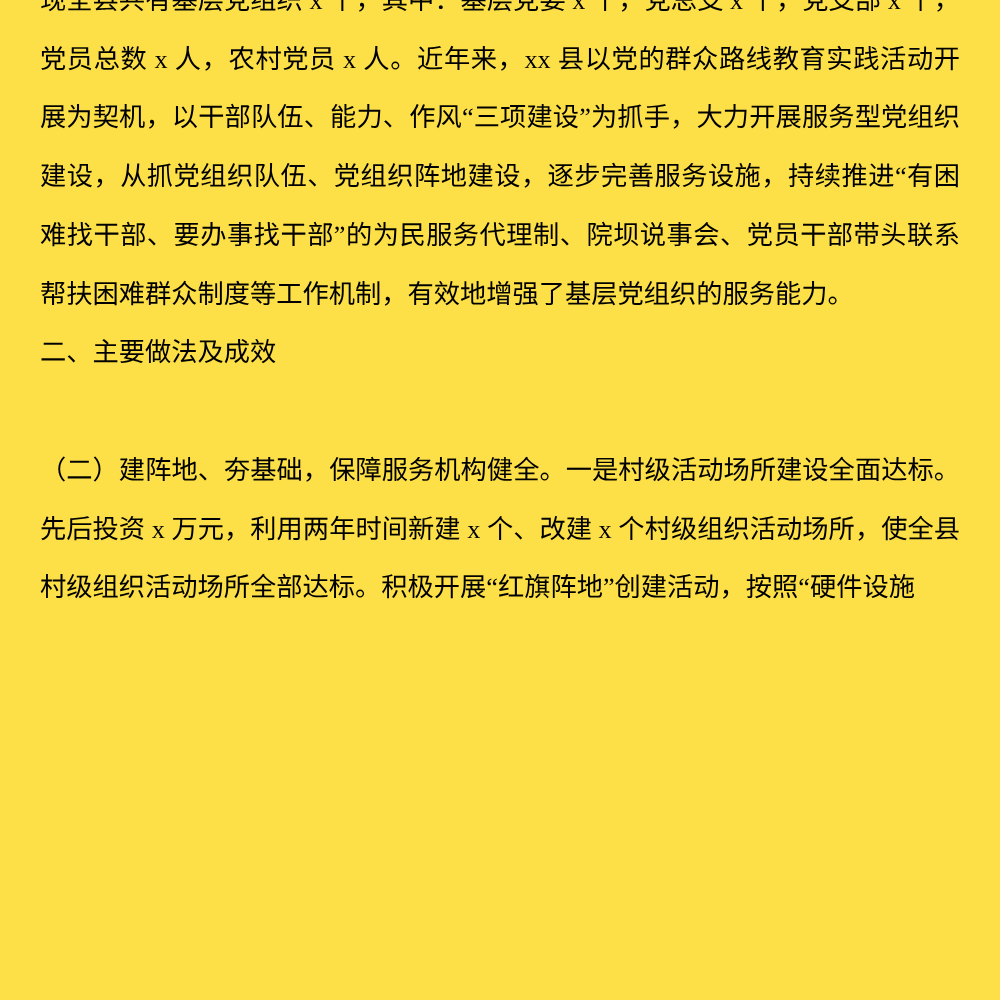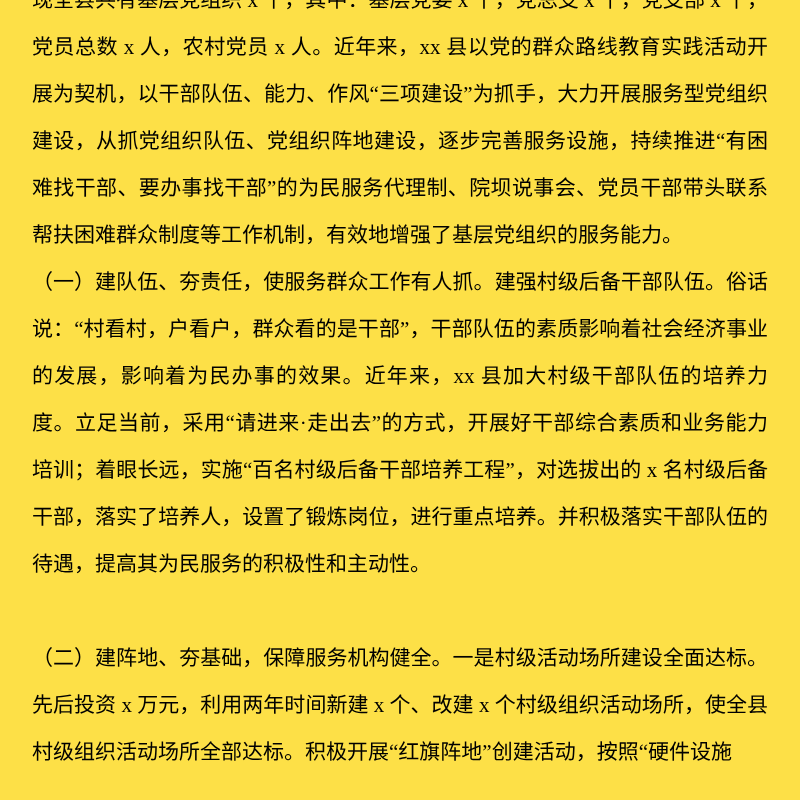--- a/index.html
+++ b/index.html
@@ -41,16 +41,16 @@
   .para.spaced {
     margin-top: 47px;
   }
 </style>
 </head>
 <body>
 
 <div class="page">
   <div class="content">
     <p class="para">现全县共有基层党组织 x 个，其中：基层党委 x 个，党总支 x 个，党支部 x 个，党员总数 x 人，农村党员 x 人。近年来，xx 县以党的群众路线教育实践活动开展为契机，以干部队伍、能力、作风“三项建设”为抓手，大力开展服务型党组织建设，从抓党组织队伍、党组织阵地建设，逐步完善服务设施，持续推进“有困难找干部、要办事找干部”的为民服务代理制、院坝说事会、党员干部带头联系帮扶困难群众制度等工作机制，有效地增强了基层党组织的服务能力。</p>
-    <p class="para">（一）建队伍、夯责任，使服务群众工作有人抓。建强村级后备干部队伍。俗话说：“村看村，户看户，群众看的是干部”，干部队伍的素质影响着社会经济事业的发展，影响着为民办事的效果。近年来，xx 县加大村级干部队伍的培养力度。立足当前，采用“请进来·走出去”的方式，开展好干部综合素质和业务能力培训；着眼长远，实施“百名村级后备干部培养工程”，对选拔出的 x 名村级后备干部，落实了培养人，设置了锻炼岗位，进行重点培养。并积极落实干部队伍的待遇，提高其为民服务的积极性和主动性。</p>
+    <p class="para heading">二、主要做法及成效</p>
     <p class="para spaced">（二）建阵地、夯基础，保障服务机构健全。一是村级活动场所建设全面达标。先后投资 x 万元，利用两年时间新建 x 个、改建 x 个村级组织活动场所，使全县村级组织活动场所全部达标。积极开展“红旗阵地”创建活动，按照“硬件设施</p>
   </div>
 </div>
 
 </body></html>

